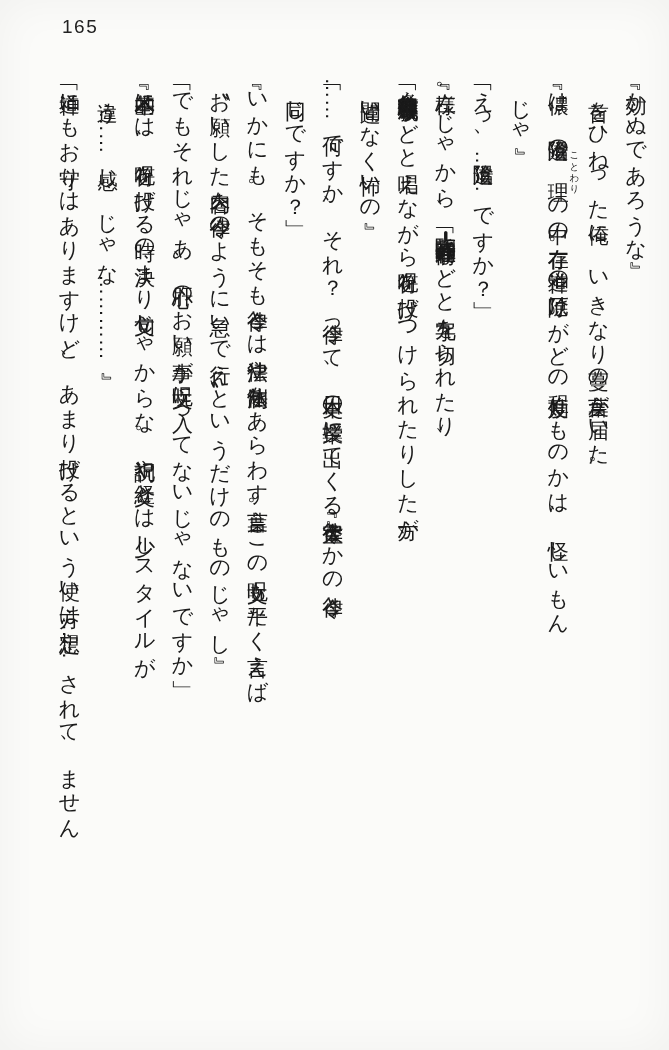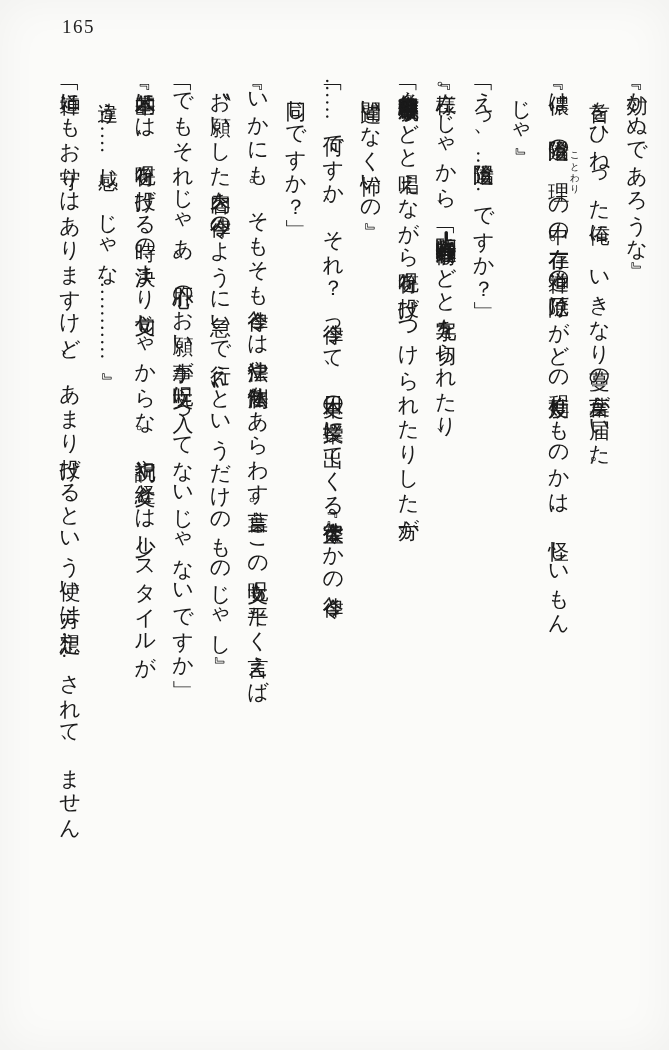--- a/index.html
+++ b/index.html
@@ -7,21 +7,21 @@
     padding: 0;
     background: #ffffff;
   }
   .page {
     position: relative;
     width: 669px;
     height: 1050px;
     background: #fbfbf9;
     box-shadow: inset 0 0 45px rgba(0,0,0,0.045);
     overflow: hidden;
-    font-family: Liberation Serif, serif;
+    font-family: Liberation Sans, sans-serif;
     color: #1a1a1a;
   }
   .page-number {
     position: absolute;
     top: 16px;
     left: 62px;
     font-size: 19px;
     letter-spacing: 1.5px;
     color: #222222;
   }

